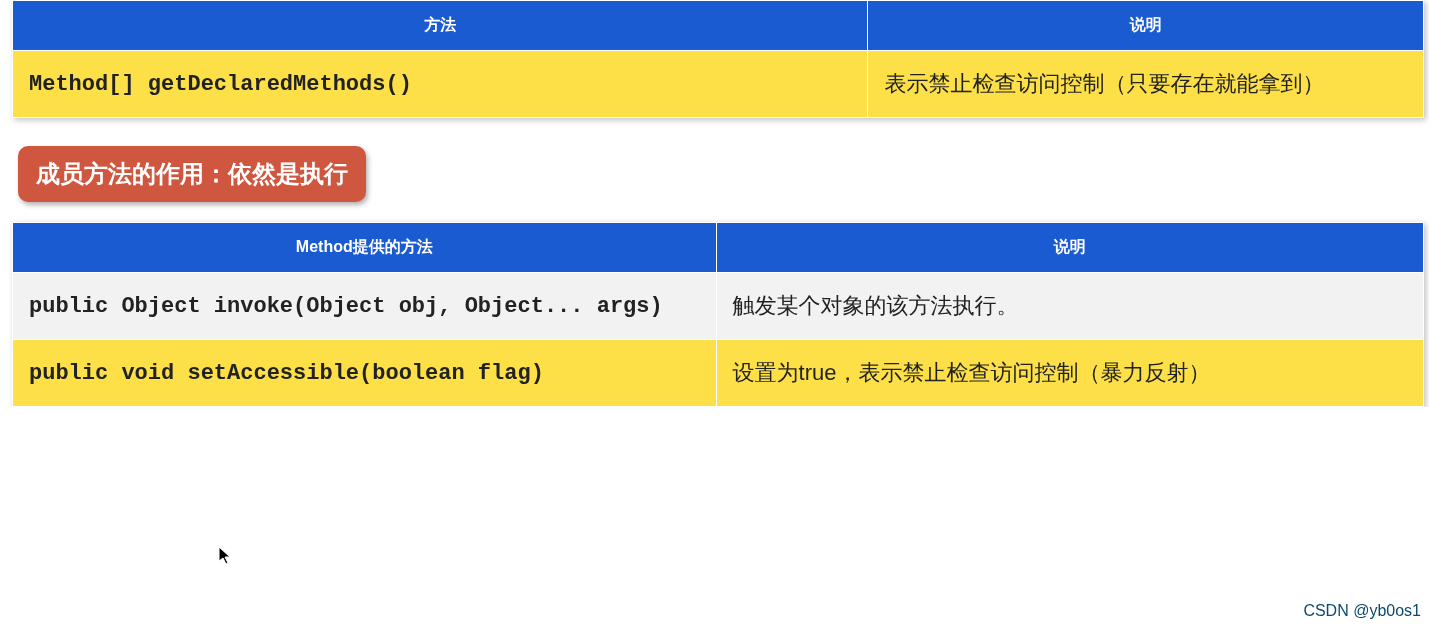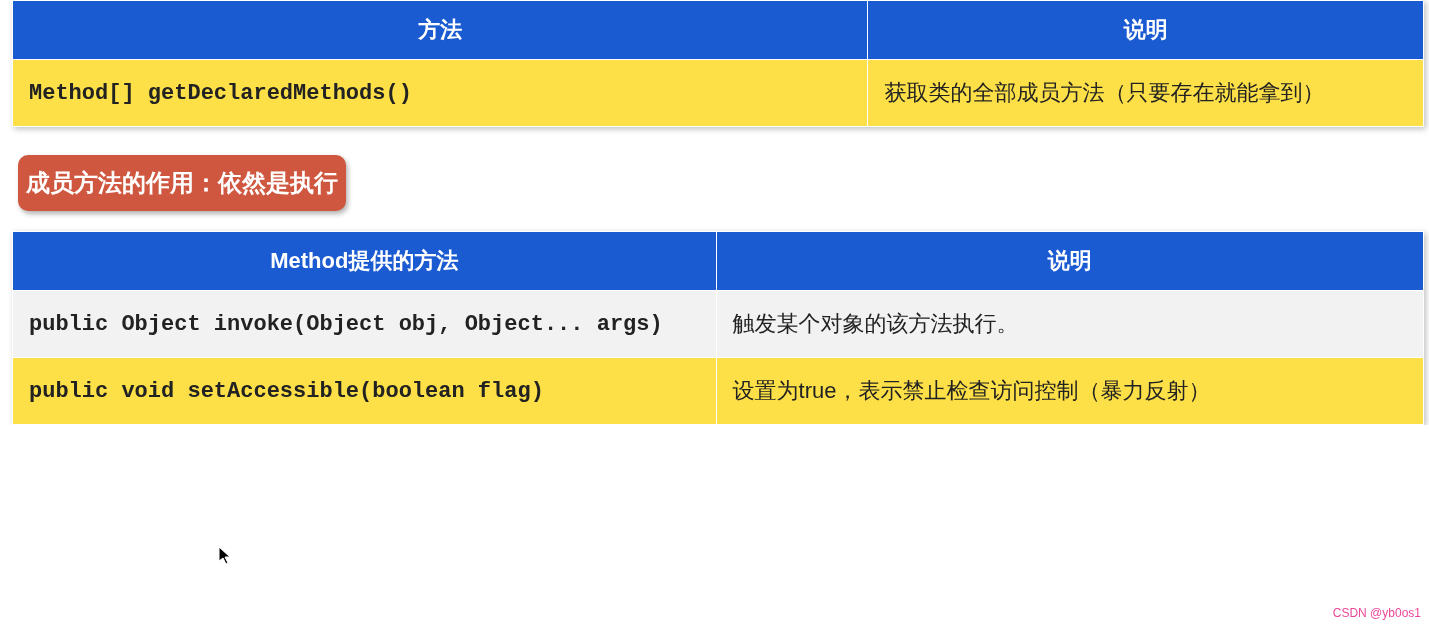--- a/index.html
+++ b/index.html
@@ -12,21 +12,21 @@
   }
   .table {
     width: 1412px;
     margin: 0 0 0 12px;
     border-collapse: collapse;
     box-shadow: 2px 2px 6px rgba(0,0,0,0.25);
   }
   .table th {
     background: #1a5bd1;
     color: #ffffff;
-    font-size: 22px;
+    font-size: 16px;
     font-weight: 700;
     padding: 14px 12px;
     text-align: center;
     border: 1px solid #ffffff;
   }
   .table td {
     font-size: 22px;
     padding: 18px 16px;
     border: 1px solid #ffffff;
     color: #222;
@@ -44,35 +44,35 @@
     font-family: Consolas, "Courier New", monospace;
     font-weight: 600;
   }
   .pill {
     display: inline-block;
     margin: 28px 0 16px 18px;
     background: #d0573f;
     color: #ffffff;
     font-size: 24px;
     font-weight: 700;
-    padding: 12px 8px;
+    padding: 12px 18px;
     border-radius: 10px;
     box-shadow: 2px 3px 5px rgba(0,0,0,0.3);
   }
   .table2 { margin-top: 4px; }
   .t1-col1 { width: 856px; }
   .t1-col2 { width: 556px; }
   .t2-col1 { width: 704px; }
   .t2-col2 { width: 708px; }
   .watermark {
     position: fixed;
     right: 8px;
     bottom: 4px;
-    font-size: 12px;
-    color: #ec4899;
+    font-size: 16px;
+    color: #0c4a6e;
     font-family: sans-serif;
   }
   .cursor {
     position: absolute;
     left: 218px;
     top: 546px;
     width: 14px;
     height: 20px;
     pointer-events: none;
   }
@@ -90,21 +90,21 @@
     </colgroup>
   <thead>
     <tr>
       <th>方法</th>
       <th>说明</th>
     </tr>
   </thead>
   <tbody>
     <tr class="row-odd">
       <td class="code-cell">Method[] getDeclaredMethods()</td>
-      <td class="desc-cell"><span>获取类的全部成员方法（只要存在就能拿到）</span><span class="mono"></span><span></span></td>
+      <td class="desc-cell"><span>表示禁止检查访问控制（只要存在就能拿到）</span><span class="mono"></span><span></span></td>
     </tr>
   </tbody>
 </table>
 
 
 <div class="pill">成员方法的作用：依然是执行</div>
 
 
 <table class="table table2">
   <colgroup>

